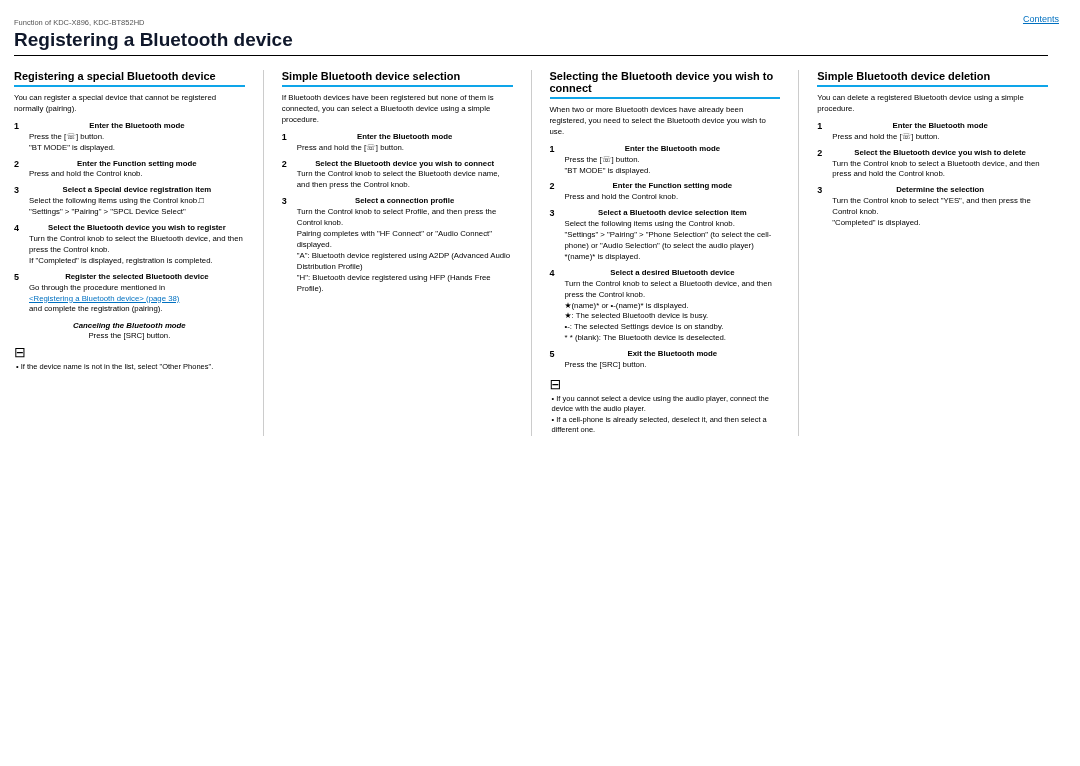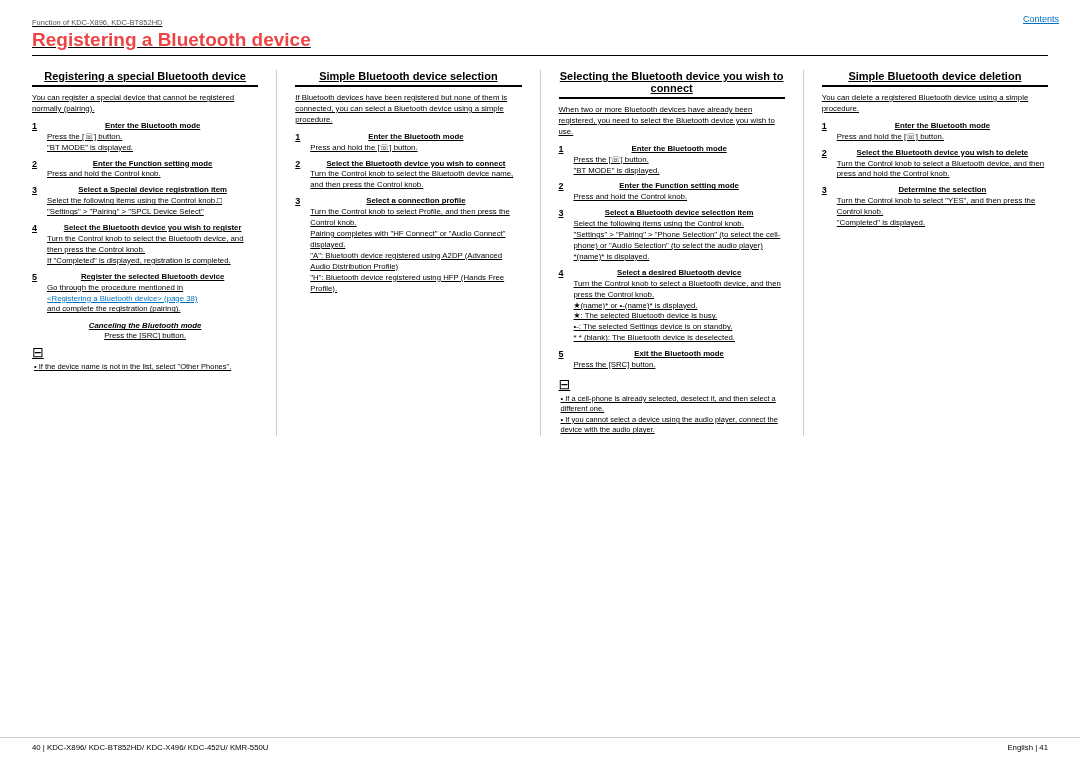--- a/index.html
+++ b/index.html
@@ -9,32 +9,31 @@
       background: #fff;
       font-family: Arial, Helvetica, sans-serif;
       font-size: 8.5px;
       color: #000;
       overflow: hidden;
     }
     .page-container {
       width: 1080px;
       height: 766px;
       position: relative;
-      padding: 18px 32px 18px 32px;
-      text-decoration: underline;
+      padding: 18px 32px 18px 14px;
     }
     .top-meta {
       font-size: 7.5px;
       color: #555;
       margin-bottom: 2px;
     }
     .page-title {
       font-size: 19px;
       font-weight: bold;
-      color: #ef4444;
+      color: #0f172a;
       margin-bottom: 14px;
       border-bottom: 1px solid #000;
       padding-bottom: 4px;
     }
     .contents-link {
       position: absolute;
       top: 14px;
       right: 21px;
       font-size: 9px;
       color: #0070c0;
@@ -55,24 +54,23 @@
     .column:last-child {
       border-right: none;
       padding-right: 0;
     }
     .column + .column {
       padding-left: 18px;
     }
     .section-title {
       font-size: 11px;
       font-weight: bold;
-      border-bottom: 2px solid #000000;
+      border-bottom: 2px solid #0ea5e9;
       padding-bottom: 3px;
       margin-bottom: 6px;
-      text-align: center;
     }
     .section-intro {
       font-size: 7.8px;
       margin-bottom: 6px;
       line-height: 1.4;
     }
     .step {
       display: flex;
       margin-bottom: 5px;
       align-items: flex-start;
@@ -259,22 +257,22 @@
           </div>
         </div>
         <div class="step">
           <span class="step-number">5</span>
           <div class="step-content">
             <span class="step-title">Exit the Bluetooth mode</span>
             <span class="step-detail">Press the [SRC] button.</span>
           </div>
         </div>
         <div class="note-icon">⊟</div>
+        <div class="note-bullet">If you cannot select a device using the audio player, connect the device with the audio player.</div>
         <div class="note-bullet">If a cell-phone is already selected, deselect it, and then select a different one.</div>
-        <div class="note-bullet">If you cannot select a device using the audio player, connect the device with the audio player.</div>
       </div>
       <div class="column">
         <div class="section-title">Simple Bluetooth device deletion</div>
         <p class="section-intro">You can delete a registered Bluetooth device using a simple procedure.</p>
         <div class="step">
           <span class="step-number">1</span>
           <div class="step-content">
             <span class="step-title">Enter the Bluetooth mode</span>
             <span class="step-detail">Press and hold the [☏] button.</span>
           </div>
@@ -290,17 +288,13 @@
           <span class="step-number">3</span>
           <div class="step-content">
             <span class="step-title">Determine the selection</span>
             <span class="step-detail">Turn the Control knob to select "YES", and then press the Control knob.</span>
             <span class="step-detail">"Completed" is displayed.</span>
           </div>
         </div>
       </div>
     </div>
 
-  <div class="footnote-row">
-    <span class="footnote-left">40  |  KDC-X896/ KDC-BT852HD/ KDC-X496/ KDC-452U/ KMR-550U</span>
-    <span class="footnote-right">English  |  41</span>
-  </div>
 </div>
 
 </body></html>

